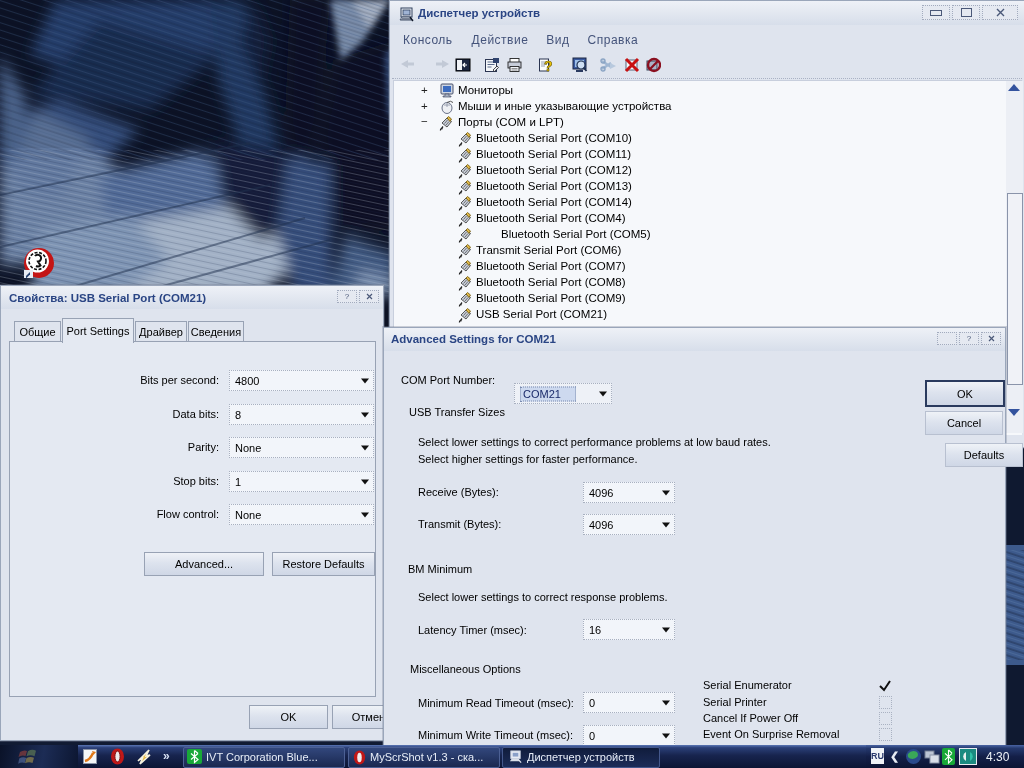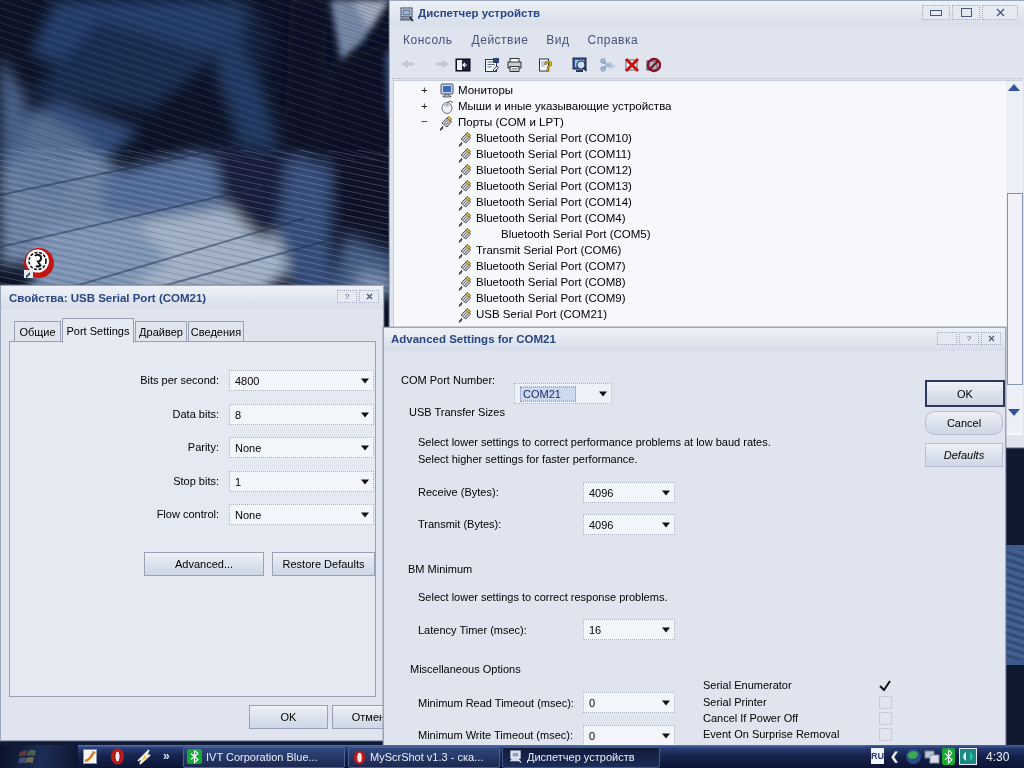--- a/index.html
+++ b/index.html
@@ -367,22 +367,22 @@
             <path d="M1 1 L6 6 M6 1 L1 6" stroke="#4a5878" stroke-width="1.2"></path>
           </svg>
         </div>
     </div>
     <div class="lbl" style="left:17px;top:46px;">COM Port Number:</div>
     <div class="combo" style="left:130px;top:43px;width:96px;height:19px;background:#eef1f7;margin-top:12px;">
       <span class="ctext" style="background:#cdd9ef;border:1px dotted #7a8cb0;padding:0 14px 1px 2px;color:#1a2a6a;">COM21</span>
       <span class="arrow"></span>
       </div>
     <div class="btn" style="left:541px;top:52px;width:76px;height:23px;border:2px solid #2a3a5e;">OK</div>
-    <div class="btn" style="left:541px;top:83px;width:76px;height:22px;border-color:#b8c0d0;border-radius:10px;">Cancel</div>
-    <div class="btn" style="left:541px;top:115px;width:76px;height:22px;border-color:#b8c0d0;font-style:italic;">Defaults</div>
+    <div class="btn" style="left:541px;top:83px;width:76px;height:22px;border-color:#b8c0d0;">Cancel</div>
+    <div class="btn" style="left:561px;top:115px;width:76px;height:22px;border-color:#b8c0d0;">Defaults</div>
     <div class="lbl" style="left:25px;top:78px;">USB Transfer Sizes</div>
     <div class="lbl" style="left:34px;top:108px;">Select lower settings to correct performance problems at low baud rates.</div>
     <div class="lbl" style="left:34px;top:125px;">Select higher settings for faster performance.</div>
     <div class="lbl" style="left:34px;top:158px;">Receive (Bytes):</div>
     <div class="combo" style="left:199px;top:154px;width:90px;height:19px;">
         <span class="ctext">4096</span>
         <span class="arrow"></span>
       </div>
     <div class="lbl" style="left:34px;top:190px;">Transmit (Bytes):</div>
     <div class="combo" style="left:199px;top:186px;width:90px;height:19px;">

